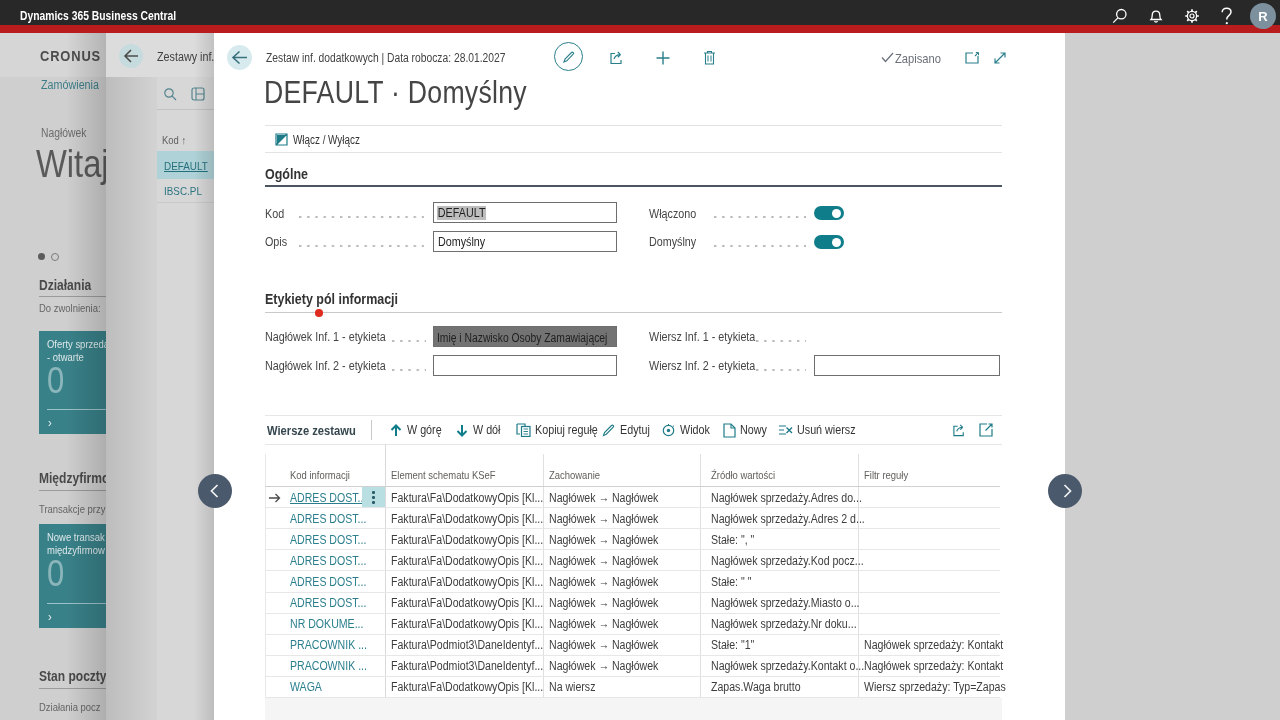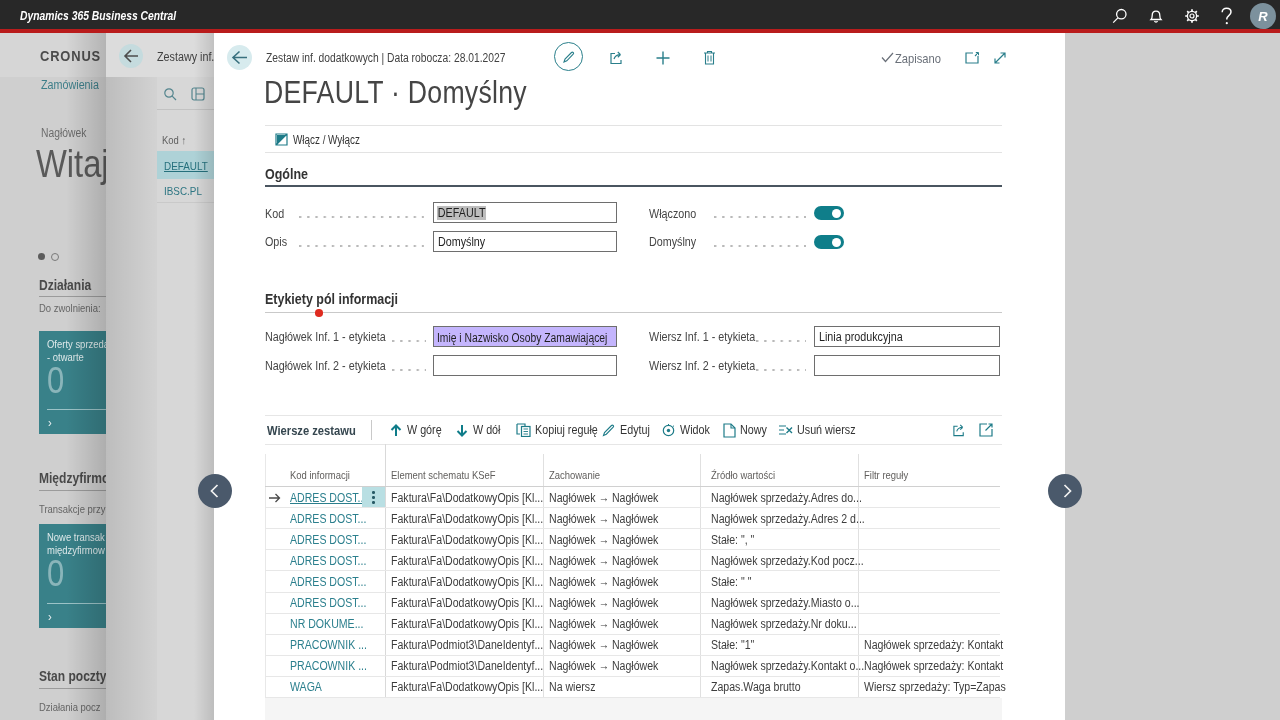--- a/index.html
+++ b/index.html
@@ -157,32 +157,29 @@
     <div class="abs" style="left:600px;top:202px;width:30px;height:14px;border-radius:7px;background:#0f7e8a;">
       <div class="abs" style="left:18px;top:2.5px;width:9px;height:9px;border-radius:50%;background:#fff;"></div>
     </div>
 
     <div class="tx" style="left:51px;top:258px;font-size:14.5px;font-weight:bold;color:#333;">Etykiety pól informacji</div>
     <div class="abs" style="left:51px;top:279px;width:737px;height:1px;background:#c9c9c9;"></div>
     <div class="abs" style="left:101px;top:276px;width:7.5px;height:7.5px;border-radius:50%;background:#df2b20;"></div>
 
     <div class="tx" style="left:51px;top:297px;font-size:12.5px;color:#444;">Nagłówek Inf. 1 - etykieta</div>
     <div class="abs" style="left:178px;top:307px;width:34px;height:2px;background-image:radial-gradient(circle at 1.2px 1px,#b9b9b9 1.1px,transparent 1.3px);background-size:8.2px 2px;"></div>
-    <div class="abs" style="left:219px;top:293px;width:184px;height:21px;border:1px solid #6e6e6e;box-sizing:border-box;background:#c4b5fd;">
+    <div class="abs" style="left:219px;top:293px;width:184px;height:21px;border:1px solid #6e6e6e;box-sizing:border-box;background:#737373;">
       <div class="tx" style="left:3px;top:3.5px;font-size:12px;color:#1f1f1f;">Imię i Nazwisko Osoby Zamawiającej</div>
     </div>
     <div class="tx" style="left:51px;top:326px;font-size:12.5px;color:#444;">Nagłówek Inf. 2 - etykieta</div>
     <div class="abs" style="left:178px;top:336px;width:34px;height:2px;background-image:radial-gradient(circle at 1.2px 1px,#b9b9b9 1.1px,transparent 1.3px);background-size:8.2px 2px;"></div>
     <div class="abs" style="left:219px;top:322px;width:184px;height:21px;border:1px solid #6e6e6e;box-sizing:border-box;background:#fff;"></div>
 
     <div class="tx" style="left:435px;top:297px;font-size:12.5px;color:#444;">Wiersz Inf. 1 - etykieta</div>
     <div class="abs" style="left:542px;top:307px;width:50px;height:2px;background-image:radial-gradient(circle at 1.2px 1px,#b9b9b9 1.1px,transparent 1.3px);background-size:8.2px 2px;"></div>
-    <div class="abs" style="left:600px;top:293px;width:186px;height:21px;border:1px solid #6e6e6e;box-sizing:border-box;background:#fff;">
-      <div class="tx" style="left:4px;top:3px;font-size:12.5px;color:#1f1f1f;">Linia produkcyjna</div>
-    </div>
     <div class="tx" style="left:435px;top:326px;font-size:12.5px;color:#444;">Wiersz Inf. 2 - etykieta</div>
     <div class="abs" style="left:542px;top:336px;width:50px;height:2px;background-image:radial-gradient(circle at 1.2px 1px,#b9b9b9 1.1px,transparent 1.3px);background-size:8.2px 2px;"></div>
     <div class="abs" style="left:600px;top:322px;width:186px;height:21px;border:1px solid #6e6e6e;box-sizing:border-box;background:#fff;"></div>
 
     <div class="abs" style="left:51px;top:382px;width:737px;height:1px;background:#e6e6e6;"></div>
     <div class="abs" style="left:51px;top:411px;width:737px;height:1px;background:#e6e6e6;"></div>
     <div class="tx" style="left:53px;top:390px;font-size:13px;font-weight:bold;color:#35464f;">Wiersze zestawu</div>
     <div class="abs" style="left:157px;top:387px;width:1px;height:20px;background:#c9c9c9;"></div>
     <div class="abs" style="left:176px;top:385px;height:24px;display:flex;align-items:center;text-align:center;">
       <svg style="flex:none;" width="12" height="13" viewBox="0 0 12 13">
@@ -307,21 +304,21 @@
 
   <div class="abs" style="left:198px;top:474px;width:34px;height:34px;border-radius:50%;background:#4a596b;"></div>
   <svg class="abs" style="left:208px;top:483px;" width="14" height="16" viewBox="0 0 14 16">
     <path d="M9.5 2 L3.5 8 L9.5 14" stroke="#f2f2f2" stroke-width="1.7" fill="none"></path>
   </svg>
   <div class="abs" style="left:1048px;top:474px;width:34px;height:34px;border-radius:50%;background:#4a596b;"></div>
   <svg class="abs" style="left:1060px;top:483px;" width="14" height="16" viewBox="0 0 14 16">
     <path d="M4.5 2 L10.5 8 L4.5 14" stroke="#f2f2f2" stroke-width="1.7" fill="none"></path>
   </svg>
 
-  <div class="abs" id="topbar" style="left:0;top:0;width:1280px;height:33px;background:#282828;border-bottom:4px solid #b91c1c;box-sizing:border-box;font-style:italic;">
+  <div class="abs" id="topbar" style="left:0;top:0;width:1280px;height:33px;background:#282828;border-bottom:8px solid #b91c1c;box-sizing:border-box;">
     <div class="tx sx76" style="left:20px;top:8px;font-size:13.5px;font-weight:bold;color:#ffffff;">Dynamics 365 Business Central</div>
 
     <svg class="abs" style="left:1112px;top:8px;" width="16" height="16" viewBox="0 0 16 16">
       <circle cx="9.3" cy="6.2" r="4.7" stroke="#ffffff" stroke-width="1.3" fill="none"></circle>
       <path d="M5.9 9.9 L1.2 14.6" stroke="#ffffff" stroke-width="1.3"></path>
     </svg>
 
     <svg class="abs" style="left:1148px;top:8px;" width="16" height="16" viewBox="0 0 16 16">
       <path d="M3 11.5 C4 10.5 4.2 9.5 4.2 7.5 C4.2 5 5.6 3.2 8 3.2 C10.4 3.2 11.8 5 11.8 7.5 C11.8 9.5 12 10.5 13 11.5 Z" stroke="#ffffff" stroke-width="1.3" fill="none"></path>
       <path d="M6.5 13 A1.6 1.6 0 0 0 9.5 13" stroke="#ffffff" stroke-width="1.2" fill="none"></path>

